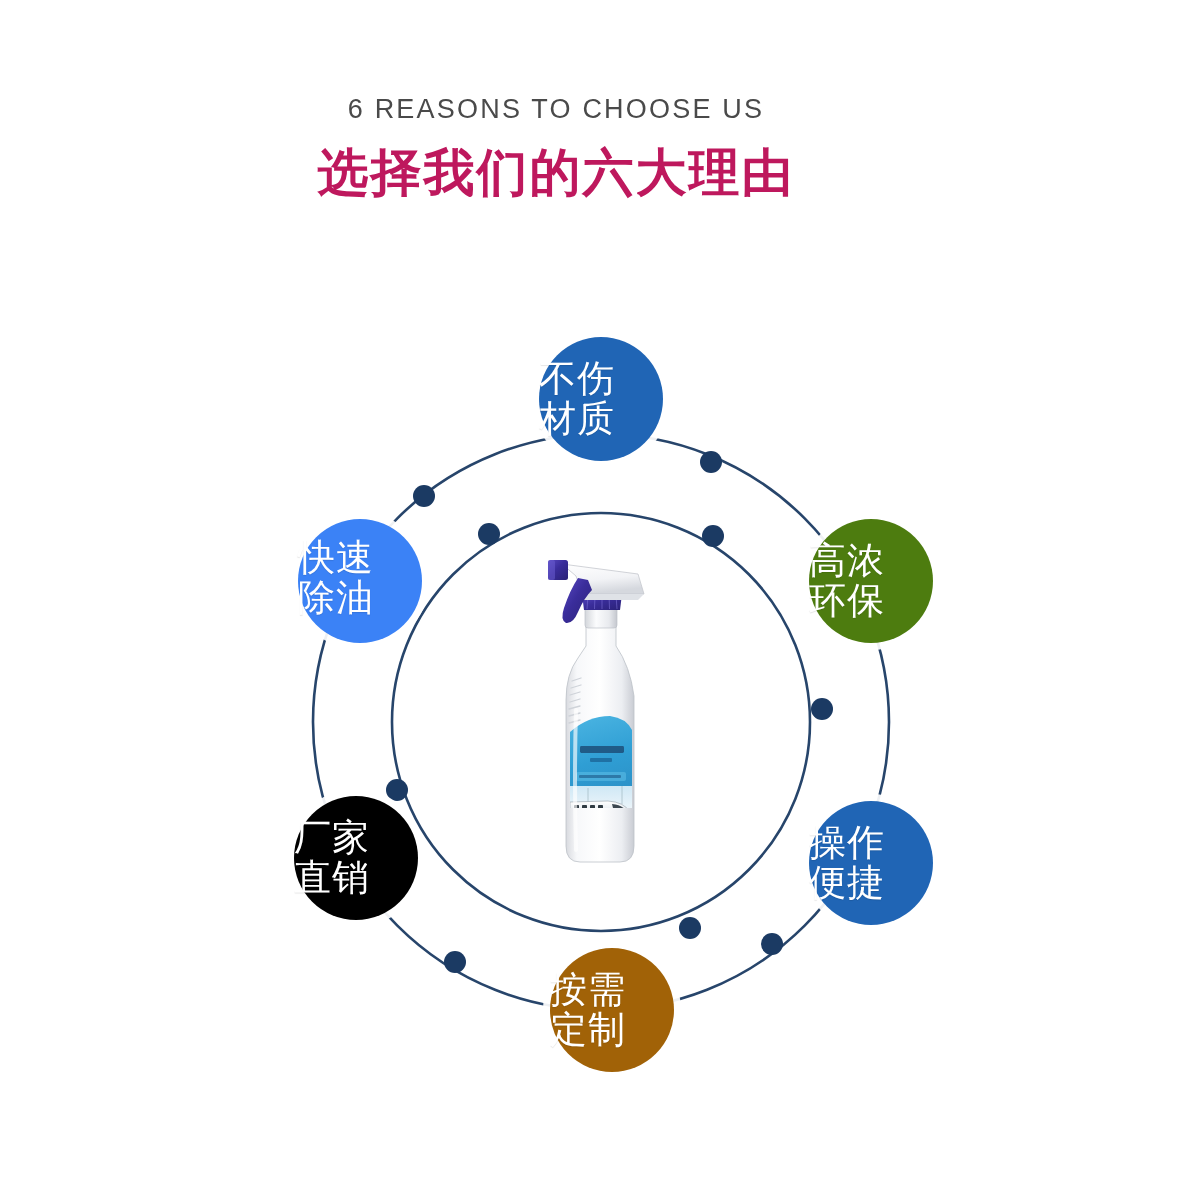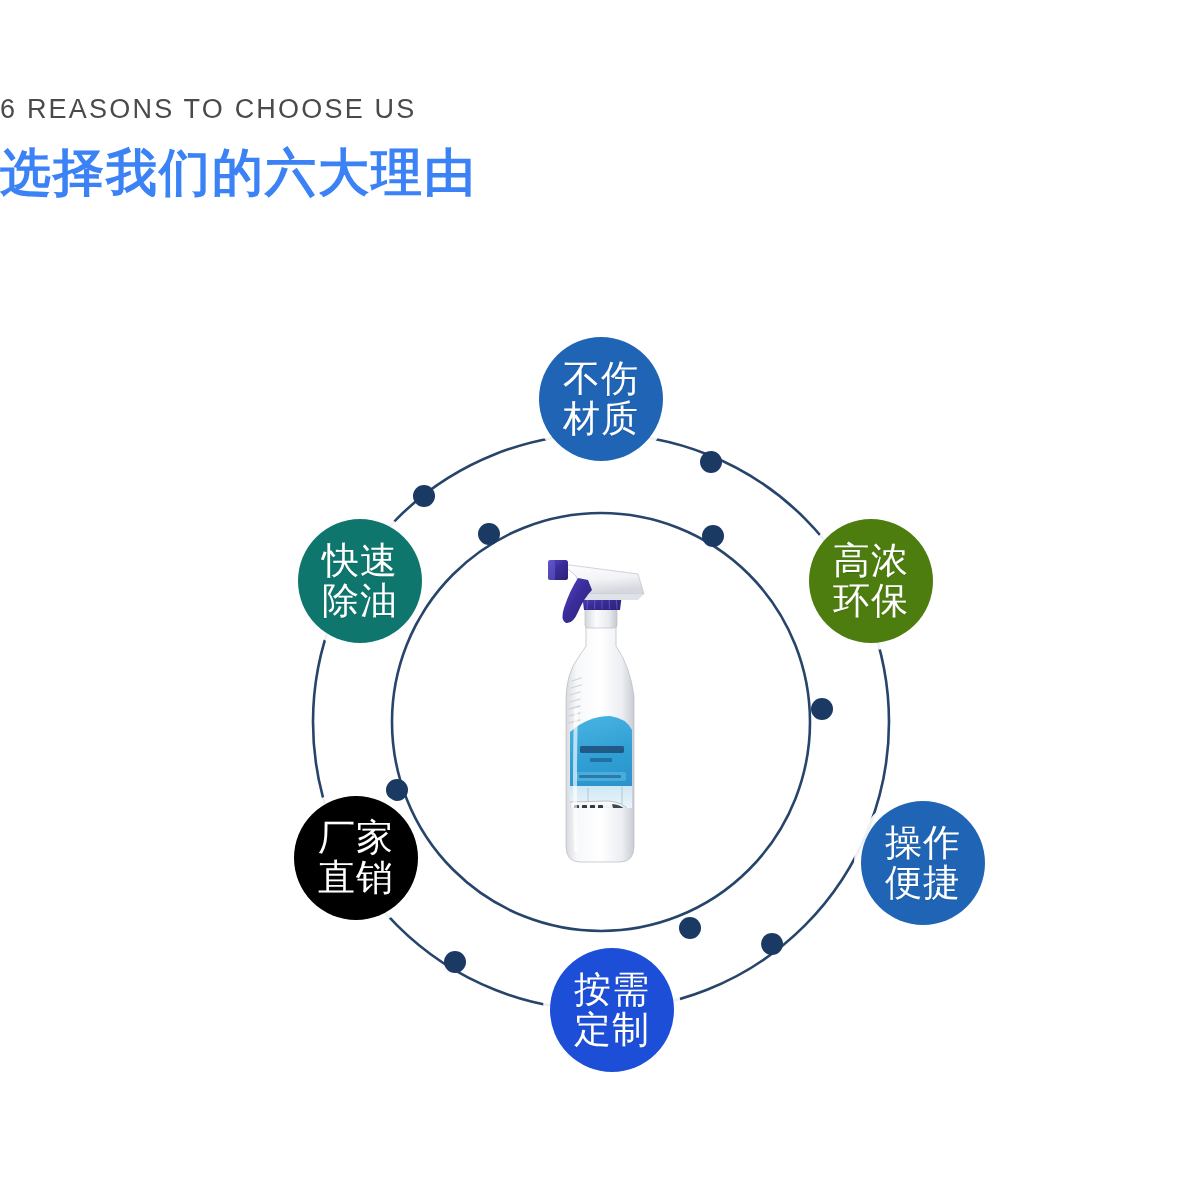--- a/index.html
+++ b/index.html
@@ -5,53 +5,53 @@
   html,body{margin:0;padding:0;}
   body{
     width:1196px;height:1196px;
     background:#ffffff;
     font-family:"Liberation Sans","DejaVu Sans",sans-serif;
     overflow:hidden;position:relative;
   }
   .page{position:relative;width:1196px;height:1196px;}
 
   
-  .header{position:absolute;left:0;top:0;width:1112px;text-align:left;}
+  .header{position:absolute;left:0;top:0;width:1112px;text-align:center;}
   .eyebrow{
     margin-top:95px;
     font-size:27px;
     letter-spacing:2.2px;
     color:#4a4a4a;
     font-weight:400;
     line-height:1.1;
     white-space:nowrap;
   }
   .title{
     margin-top:19px;
     font-size:51px;
     font-weight:bold;
-    color:#3b82f6;
+    color:#be185d;
     letter-spacing:2px;
     line-height:1.15;
     white-space:nowrap;
   }
 
   
   .diagram{position:absolute;left:0;top:0;width:1196px;height:1196px;}
   .ringsvg{position:absolute;left:0;top:0;width:1196px;height:1196px;}
 
   
   .node{
     position:absolute;
     width:124px;height:124px;
     margin-left:-62px;margin-top:-62px;
     border-radius:50%;
     background:#2065b5;
     display:flex;flex-direction:column;
-    align-items:center;justify-content:center;
+    align-items:flex-start;justify-content:center;
     box-shadow:0 0 0 7px rgba(255,255,255,0.92);
   }
   .node .l1,.node .l2{
     color:#ffffff;
     font-size:37px;
     font-weight:500;
     line-height:1.07;
     letter-spacing:1px;
     white-space:nowrap;
     text-shadow:0 1px 1px rgba(0,0,0,.10);
@@ -96,33 +96,33 @@
 
     <div id="node-layer">
         <div class="node" style="left: 601px; top: 399px; background: rgb(32, 101, 181);">
           <div class="l1">不伤</div>
           <div class="l2">材质</div>
         </div>
         <div class="node" style="left: 871px; top: 581px; background: #4d7c0f;">
           <div class="l1">高浓</div>
           <div class="l2">环保</div>
         </div>
-        <div class="node" style="left: 923px; top: 863px; background: rgb(32, 101, 181);">
+        <div class="node" style="left: 871px; top: 863px; background: rgb(32, 101, 181);">
           <div class="l1">操作</div>
           <div class="l2">便捷</div>
         </div>
-        <div class="node" style="left: 612px; top: 1010px; background: #1d4ed8;">
+        <div class="node" style="left: 612px; top: 1010px; background: #a16207;">
           <div class="l1">按需</div>
           <div class="l2">定制</div>
         </div>
         <div class="node" style="left: 356px; top: 858px; background: #000000;">
           <div class="l1">厂家</div>
           <div class="l2">直销</div>
         </div>
-        <div class="node" style="left: 360px; top: 581px; background: #0f766e;">
+        <div class="node" style="left: 360px; top: 581px; background: #3b82f6; font-family: Liberation Mono, monospace;">
           <div class="l1">快速</div>
           <div class="l2">除油</div>
         </div>
       </div>
 
     <div class="bottle">
       <svg viewBox="0 0 150 330">
         <defs>
           <linearGradient id="bodyGrad" x1="0" y1="0" x2="1" y2="0">
             <stop offset="0%" stop-color="#d8dadf"></stop>

